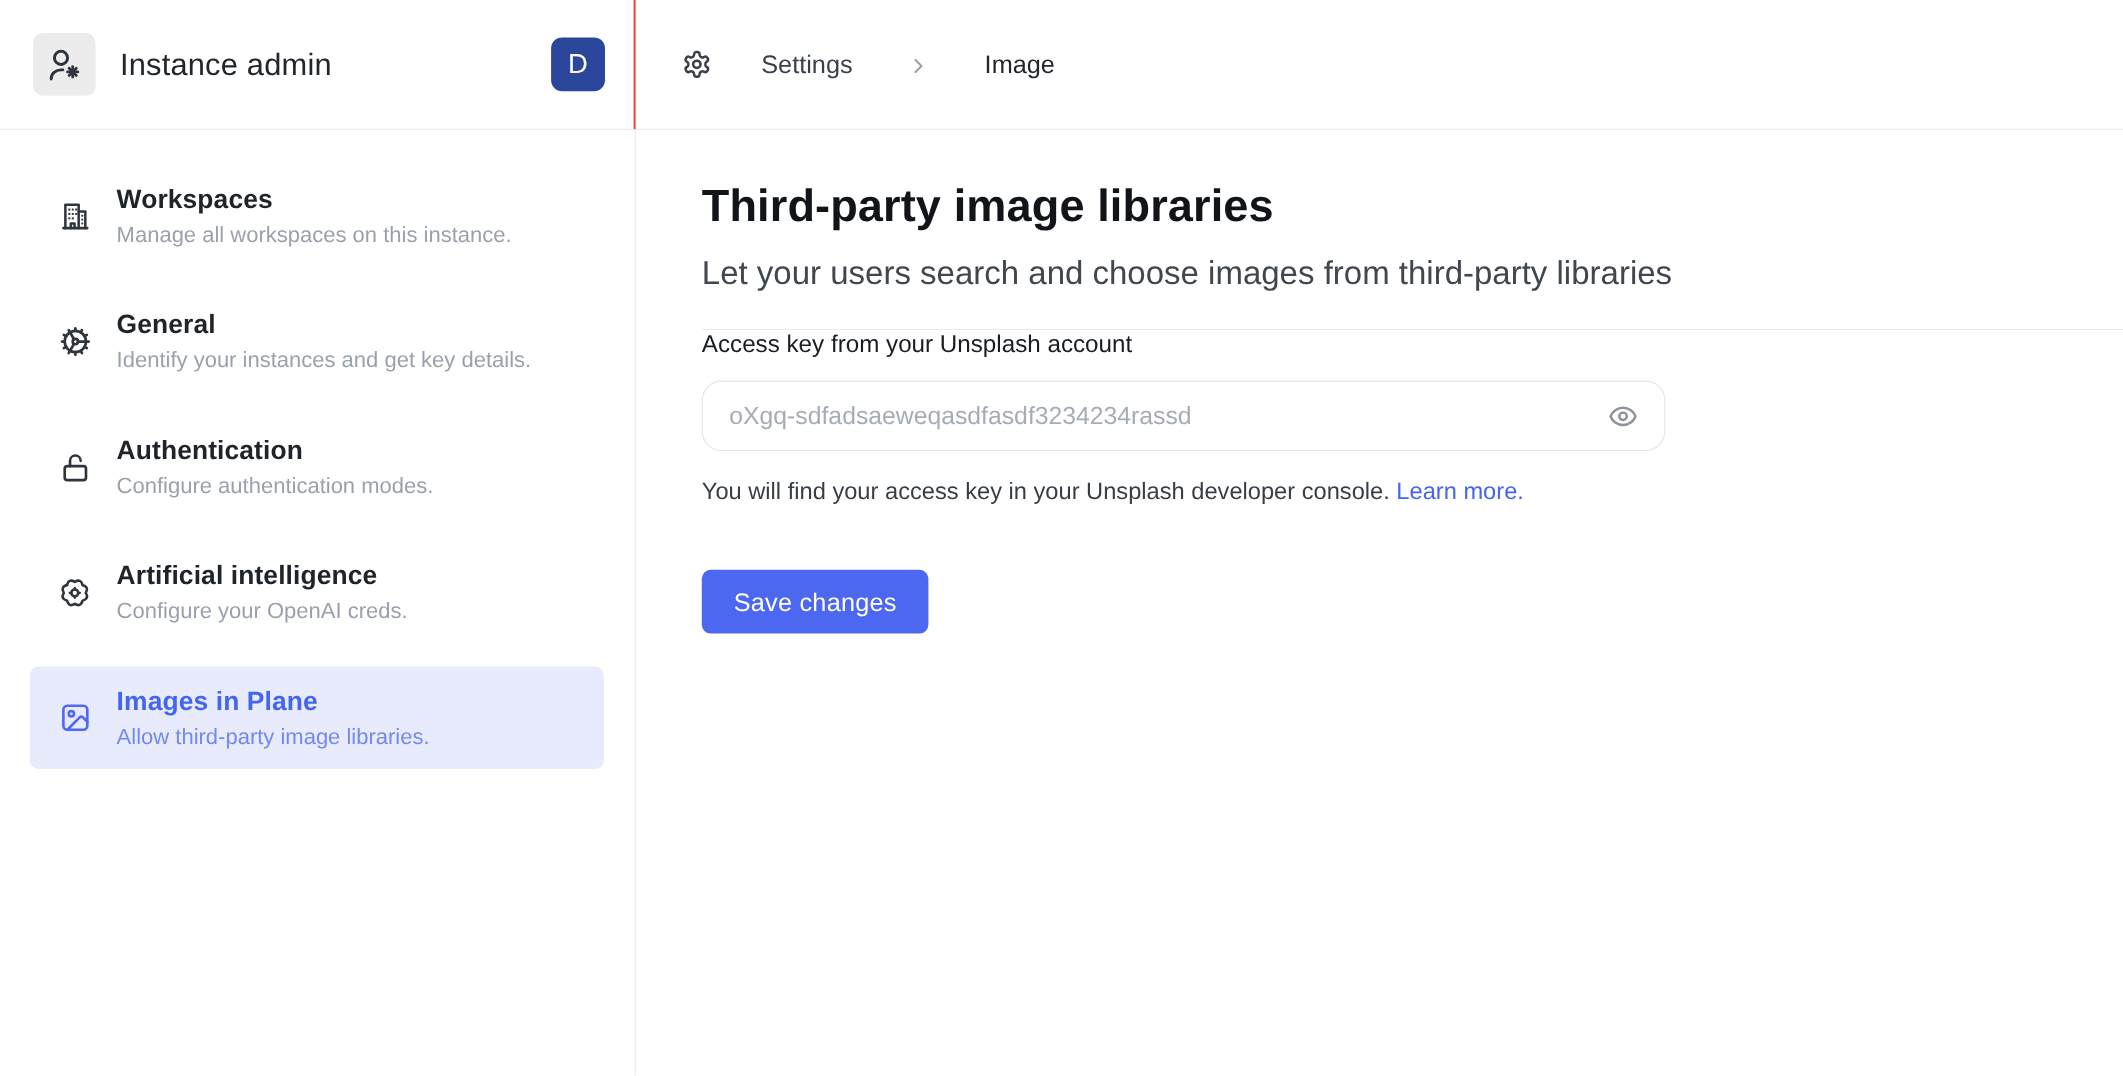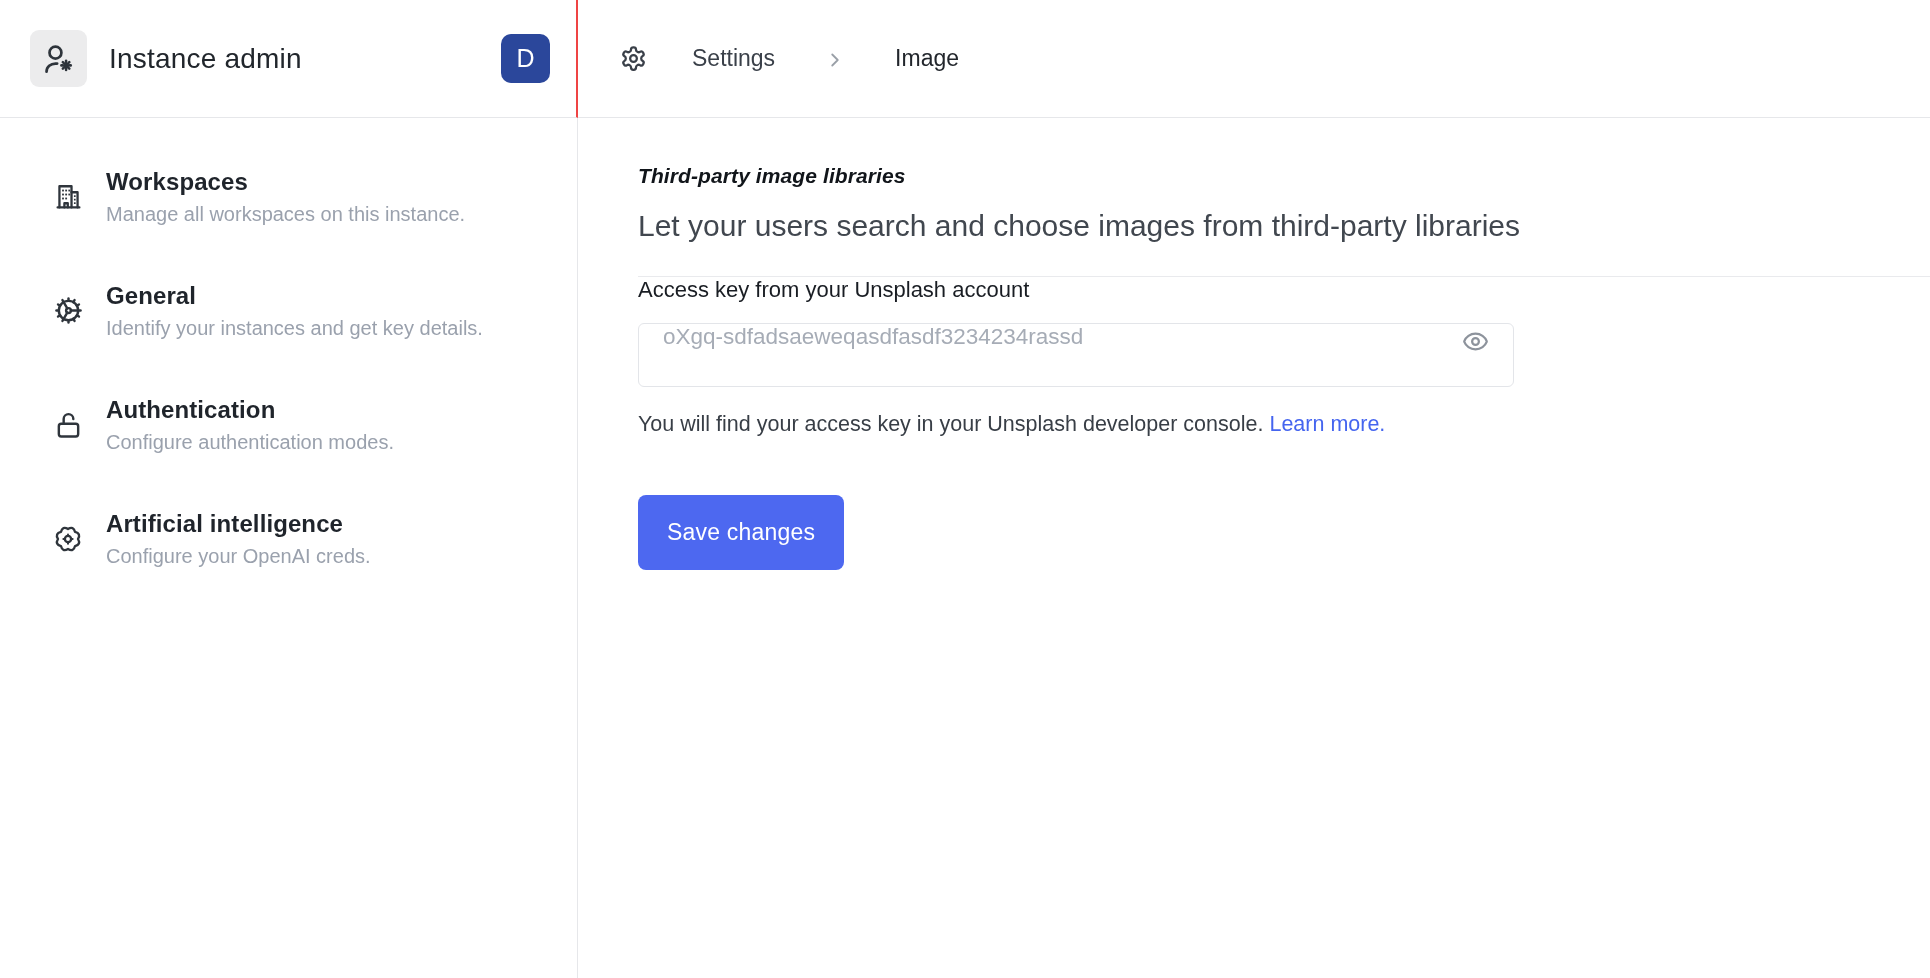--- a/index.html
+++ b/index.html
@@ -35,34 +35,34 @@
   .nav-text { margin-left: 23px; }
   .nav-title { font-size: 24px; font-weight: 600; color: #1f242b; margin-bottom: 7px; letter-spacing: .1px; }
   .nav-desc { font-size: 20px; color: #9aa1ad; }
   .nav-item.active { background: #e7ebfb; }
   .nav-item.active .nicon { color: #5069f0; }
   .nav-item.active .nav-title { color: #4565ef; }
   .nav-item.active .nav-desc { color: #7389f1; }
 
   
   .main { padding: 46px 0 0 60px; background: #fff; }
-  .page-title { font-size: 21px; font-weight: 700; color: #11151a; letter-spacing: .1px; font-style: italic; }
+  .page-title { font-size: 41px; font-weight: 700; color: #11151a; letter-spacing: .1px; }
   .page-subtitle { font-size: 30px; color: #41474f; margin-top: 21px; }
   .divider { height: 1px; background: #e9eaed; margin-top: 33px; width: 100%; }
   .field-label { font-size: 22px; color: #191d23; }
   .input-row { margin-top: 20px; width: 876px; height: 64px; border: 1px solid #e3e5e9;
-    border-radius: 6px; display: flex; align-items: flex-start; padding: 0 20px 0 24px; background: #fff; }
+    border-radius: 18px; display: flex; align-items: center; padding: 0 20px 0 24px; background: #fff; }
   .input-row input { flex: 1; border: none; outline: none; font-size: 22.5px; color: #1f242b;
     font-family: "Liberation Sans", "DejaVu Sans", sans-serif; background: transparent; }
   .input-row input::placeholder { color: #a6acb6; }
   .eye-btn { background: none; border: none; color: #8d939c; cursor: pointer; display: flex;
     align-items: center; padding: 4px; }
   .help-line { margin-top: 25px; font-size: 21.5px; color: #383e46; }
   .help-link { color: #4565ef; text-decoration: none; cursor: pointer; }
-  .save-btn { margin-top: 58px; height: 75px; padding: 0 29px; background: #4d68f0; border: none;
+  .save-btn { margin-top: 58px; height: 58px; padding: 0 29px; background: #4d68f0; border: none;
     border-radius: 8px; color: #ffffff; font-size: 23px; font-weight: 500; cursor: pointer;
     font-family: "Liberation Sans", "DejaVu Sans", sans-serif; letter-spacing: .2px; }
   svg { display: block; }
 </style>
 </head>
 <body>
 
 <div class="app">
 
   <div class="sidebar-header">
@@ -186,20 +186,33 @@
               <path d="M14.7 12h1"></path>
           </g>
         </svg>
       </span>
       <span class="nav-text">
         <div class="nav-title">Artificial intelligence</div>
         <div class="nav-desc">Configure your OpenAI creds.</div>
       </span>
     </div>
 
+    <div class="nav-item active">
+      <span class="nicon">
+        <svg width="29" height="29" viewBox="0 0 24 24" fill="none" stroke="currentColor" stroke-width="2" stroke-linecap="round" stroke-linejoin="round">
+          <rect width="18" height="18" x="3" y="3" rx="3"></rect>
+          <circle cx="9" cy="9" r="2"></circle>
+          <path d="m21 15-3.086-3.086a2 2 0 0 0-2.828 0L6 21"></path>
+        </svg>
+      </span>
+      <span class="nav-text">
+        <div class="nav-title">Images in Plane</div>
+        <div class="nav-desc">Allow third-party image libraries.</div>
+      </span>
+    </div>
 
   </nav>
 
   <main class="main">
     <h1 class="page-title">Third-party image libraries</h1>
     <div class="page-subtitle">Let your users search and choose images from third-party libraries</div>
     <div class="divider"></div>
 
     <div class="field-label">Access key from your Unsplash account</div>
 

